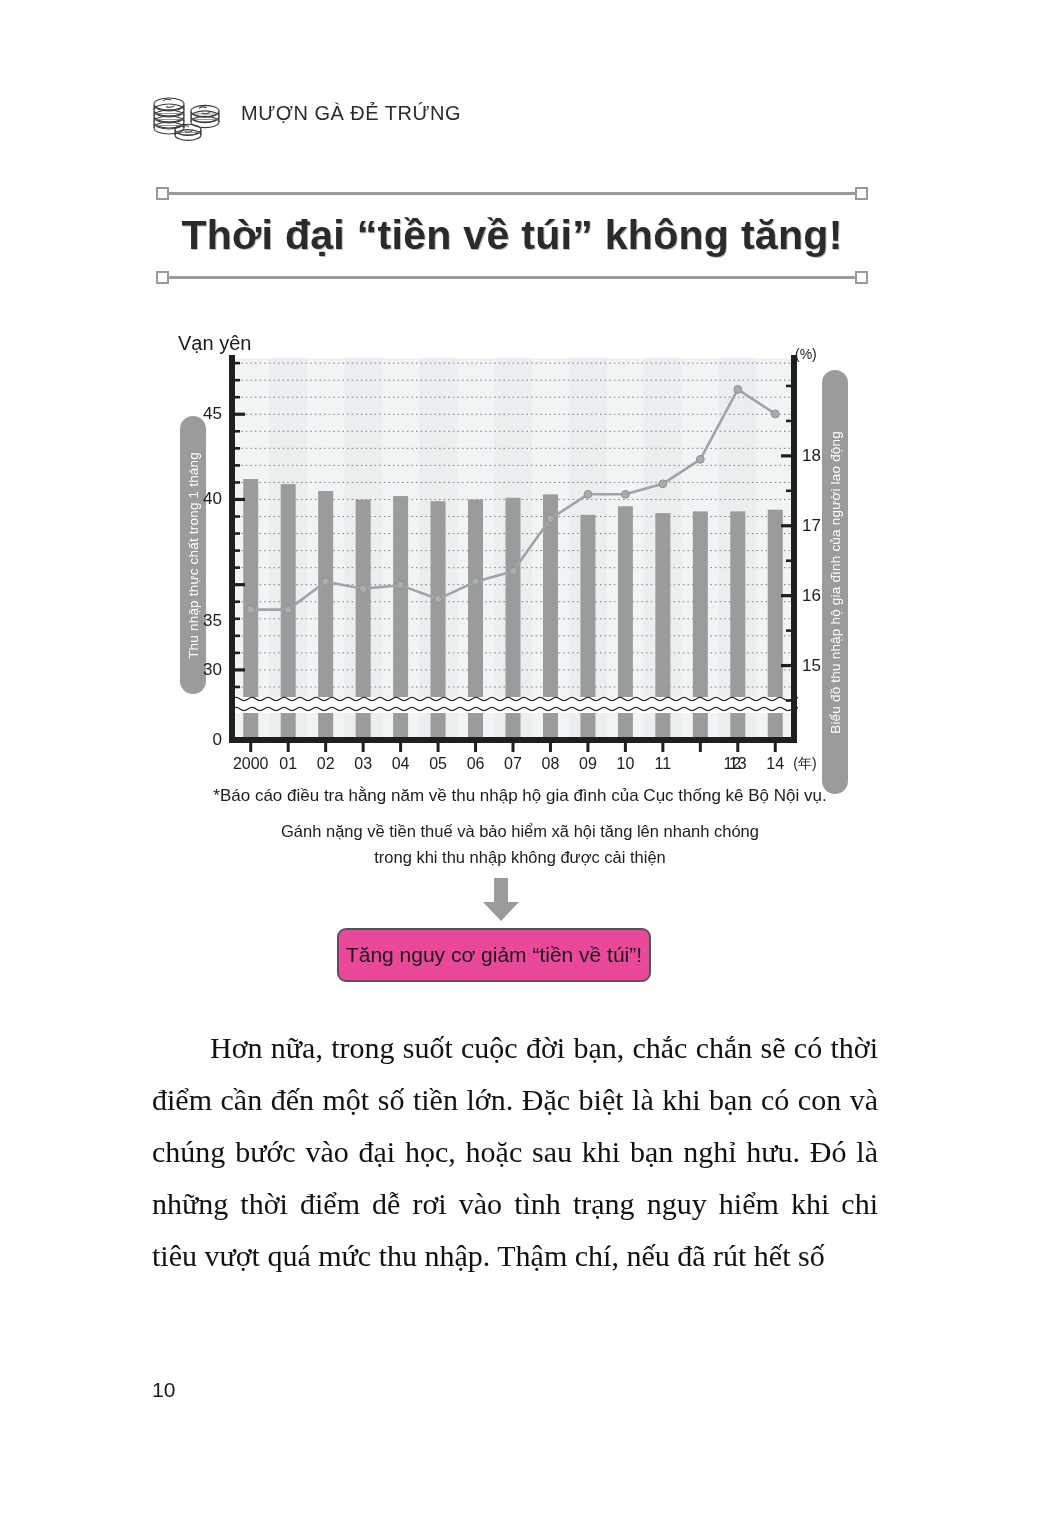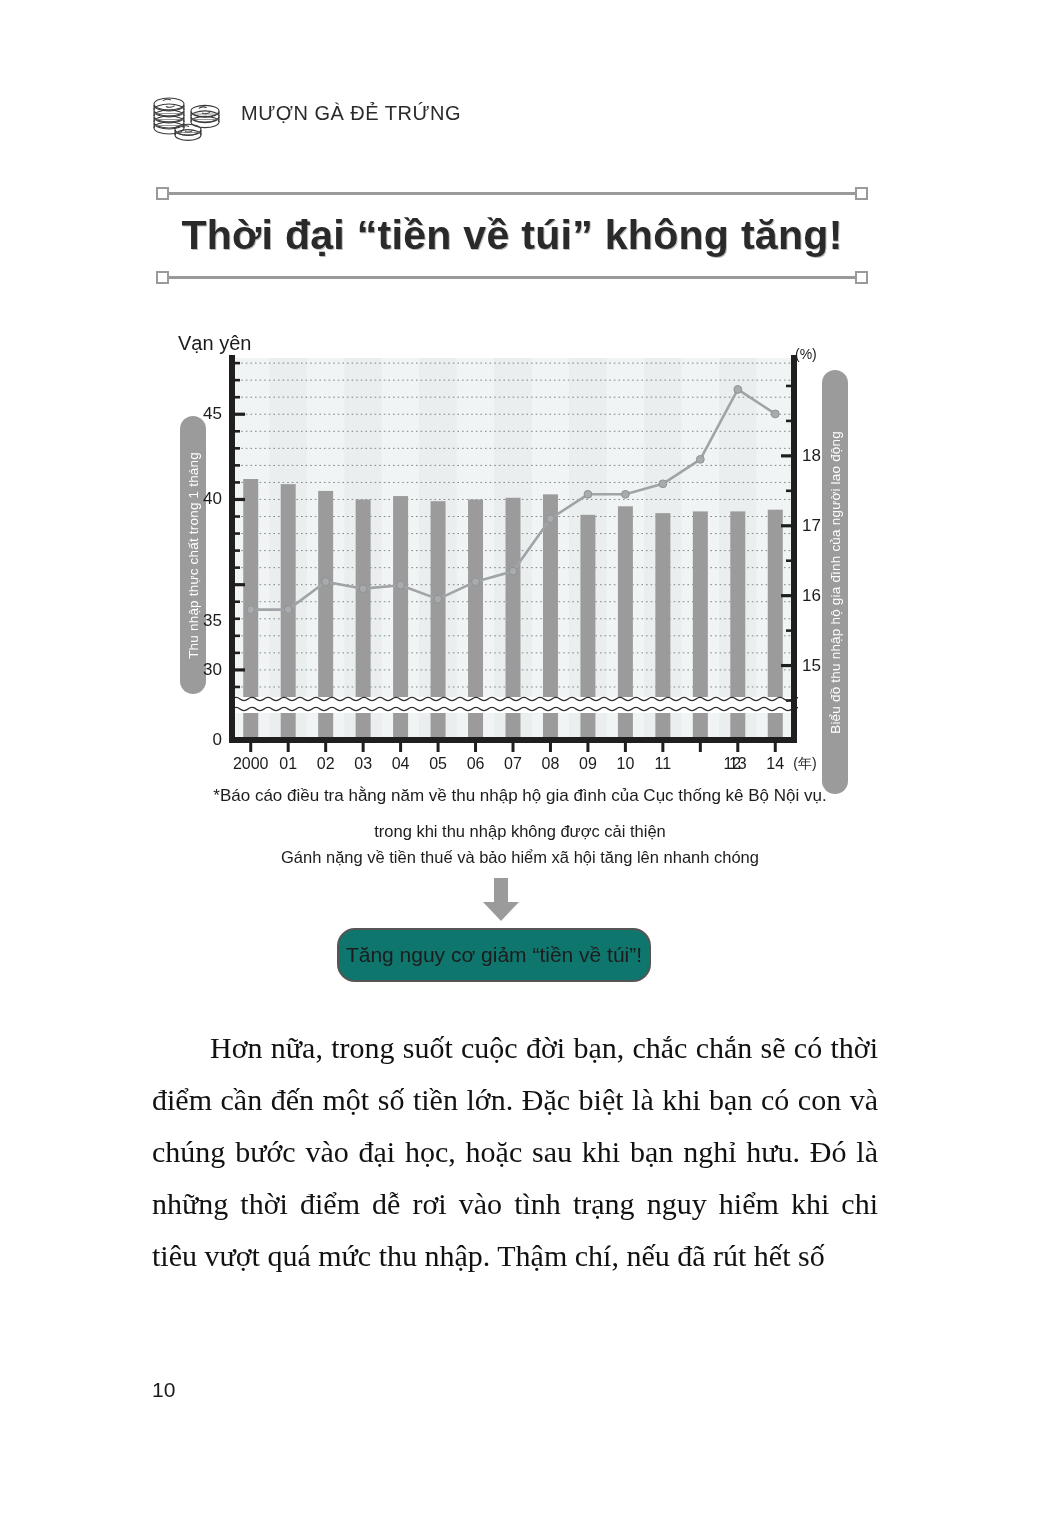--- a/index.html
+++ b/index.html
@@ -79,21 +79,21 @@
   }
   #summary-note{
     position:absolute;left:150px;top:818px;width:740px;
     text-align:center;font-size:16.5px;color:#1c1c1c;line-height:26px;
   }
   
   #down-arrow{position:absolute;left:481px;top:878px;}
   
   #callout{
     position:absolute;left:337px;top:928px;width:310px;height:50px;
-    border:2.5px solid #555;border-radius:18px;background:#0f766e;
+    border:2.5px solid #555;border-radius:9px;background:#ec4899;
     display:flex;align-items:center;justify-content:center;
     font-size:21px;color:#1c1c1c;
   }
   
   #body-copy{
     position:absolute;left:152px;top:1022px;width:726px;
     font-family:"Liberation Serif",serif;font-size:30px;line-height:52px;
     color:#111;text-align:justify;
   }
   #body-copy p{margin:0;text-indent:58px;}
@@ -317,22 +317,22 @@
       <span style="left: 434.867px;">11</span>
       <span style="left: 472.333px; margin-left: 32px;">12</span>
       <span style="left: 509.8px;">13</span>
       <span style="left: 547.267px;">14</span>
       <span class="year-unit" style="left: 565.267px;">(年)</span>
     </div>
 </div>
 
 <div id="source-note">*Báo cáo điều tra hằng năm về thu nhập hộ gia đình của Cục thống kê Bộ Nội vụ.</div>
 <div id="summary-note">
+  <div>Gánh nặng về tiền thuế và bảo hiểm xã hội tăng lên nhanh chóng</div>
   <div>trong khi thu nhập không được cải thiện</div>
-  <div>Gánh nặng về tiền thuế và bảo hiểm xã hội tăng lên nhanh chóng</div>
 </div>
 
 <div id="down-arrow">
   <svg width="40" height="44" viewBox="0 0 40 44" aria-hidden="true">
     <polygon points="13,0 27,0 27,24 38,24 20,43 2,24 13,24" fill="#9b9b9b"></polygon>
   </svg>
 </div>
 
 <div id="callout">
   <span>Tăng nguy cơ giảm “tiền về túi”!</span>

